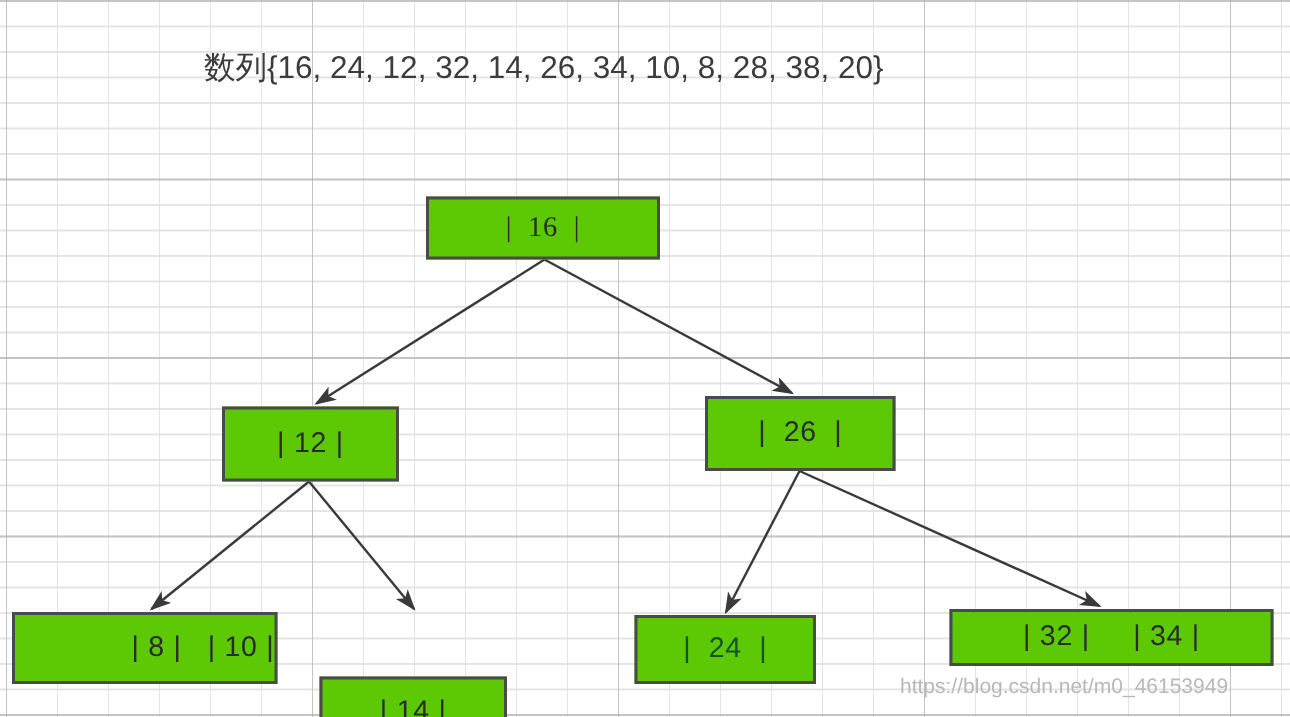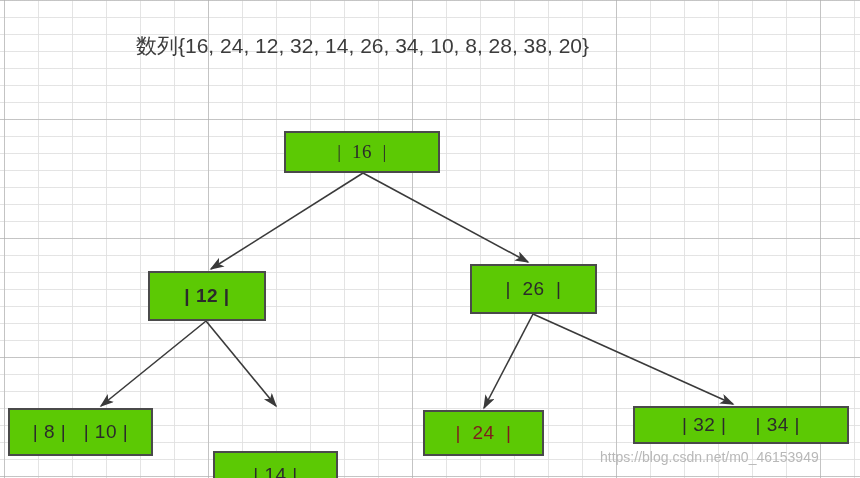--- a/index.html
+++ b/index.html
@@ -105,23 +105,23 @@
         <line x1="363" y1="173" x2="528" y2="262" stroke="#3a3a3a" stroke-width="1.6" marker-end="url(#arrowhead)"></line>
         <line x1="206" y1="321" x2="101" y2="406" stroke="#3a3a3a" stroke-width="1.6" marker-end="url(#arrowhead)"></line>
         <line x1="206" y1="321" x2="276" y2="406" stroke="#3a3a3a" stroke-width="1.6" marker-end="url(#arrowhead)"></line>
         <line x1="533" y1="314" x2="484" y2="408" stroke="#3a3a3a" stroke-width="1.6" marker-end="url(#arrowhead)"></line>
         <line x1="533" y1="314" x2="733" y2="404" stroke="#3a3a3a" stroke-width="1.6" marker-end="url(#arrowhead)"></line>
       </g>
   </svg>
 
   <div id="node-layer">
       <div class="node" style="left: 284px; top: 131px; width: 156px; height: 42px; background: rgb(92, 201, 4); border-color: rgb(74, 74, 74); color: rgb(43, 43, 43); font-family: Liberation Serif, serif;"><span class="keys">|  16  |</span></div>
-      <div class="node" style="left: 148px; top: 271px; width: 118px; height: 50px; background: rgb(92, 201, 4); border-color: rgb(74, 74, 74); color: rgb(43, 43, 43); font-weight: bold;"><span class="keys">| 12 |</span></div>
+      <div class="node" style="left: 148px; top: 271px; width: 118px; height: 50px; background: rgb(92, 201, 4); border-color: rgb(74, 74, 74); color: rgb(43, 43, 43);"><span class="keys">| 12 |</span></div>
       <div class="node" style="left: 470px; top: 264px; width: 127px; height: 50px; background: rgb(92, 201, 4); border-color: rgb(74, 74, 74); color: rgb(43, 43, 43);"><span class="keys">|  26  |</span></div>
-      <div class="node" style="left: 8px; top: 408px; width: 145px; height: 48px; background: rgb(92, 201, 4); border-color: rgb(74, 74, 74); color: rgb(43, 43, 43);"><span class="keys">| 8 |   | 10 |</span></div>
+      <div class="node" style="left: 8px; top: 408px; width: 177px; height: 48px; background: rgb(92, 201, 4); border-color: rgb(74, 74, 74); color: rgb(43, 43, 43); justify-content: flex-end;"><span class="keys">| 8 |   | 10 |</span></div>
       <div class="node" style="left: 213px; top: 408px; width: 125px; height: 48px; background: rgb(92, 201, 4); border-color: rgb(74, 74, 74); color: rgb(43, 43, 43); margin-top: 43px;"><span class="keys">| 14 |</span></div>
-      <div class="node" style="left: 423px; top: 410px; width: 121px; height: 46px; background: rgb(92, 201, 4); border-color: rgb(74, 74, 74); color: #7f1d1d;"><span class="keys">|  24  |</span></div>
+      <div class="node" style="left: 423px; top: 410px; width: 121px; height: 46px; background: rgb(92, 201, 4); border-color: rgb(74, 74, 74); color: #14532d;"><span class="keys">|  24  |</span></div>
       <div class="node" style="left: 633px; top: 406px; width: 216px; height: 38px; background: rgb(92, 201, 4); border-color: rgb(74, 74, 74); color: rgb(43, 43, 43);"><span class="keys">| 32 |     | 34 |</span></div>
     </div>
 
   <div id="watermark">https://blog.csdn.net/m0_46153949</div>
 
 </div>
 
 </body></html>

